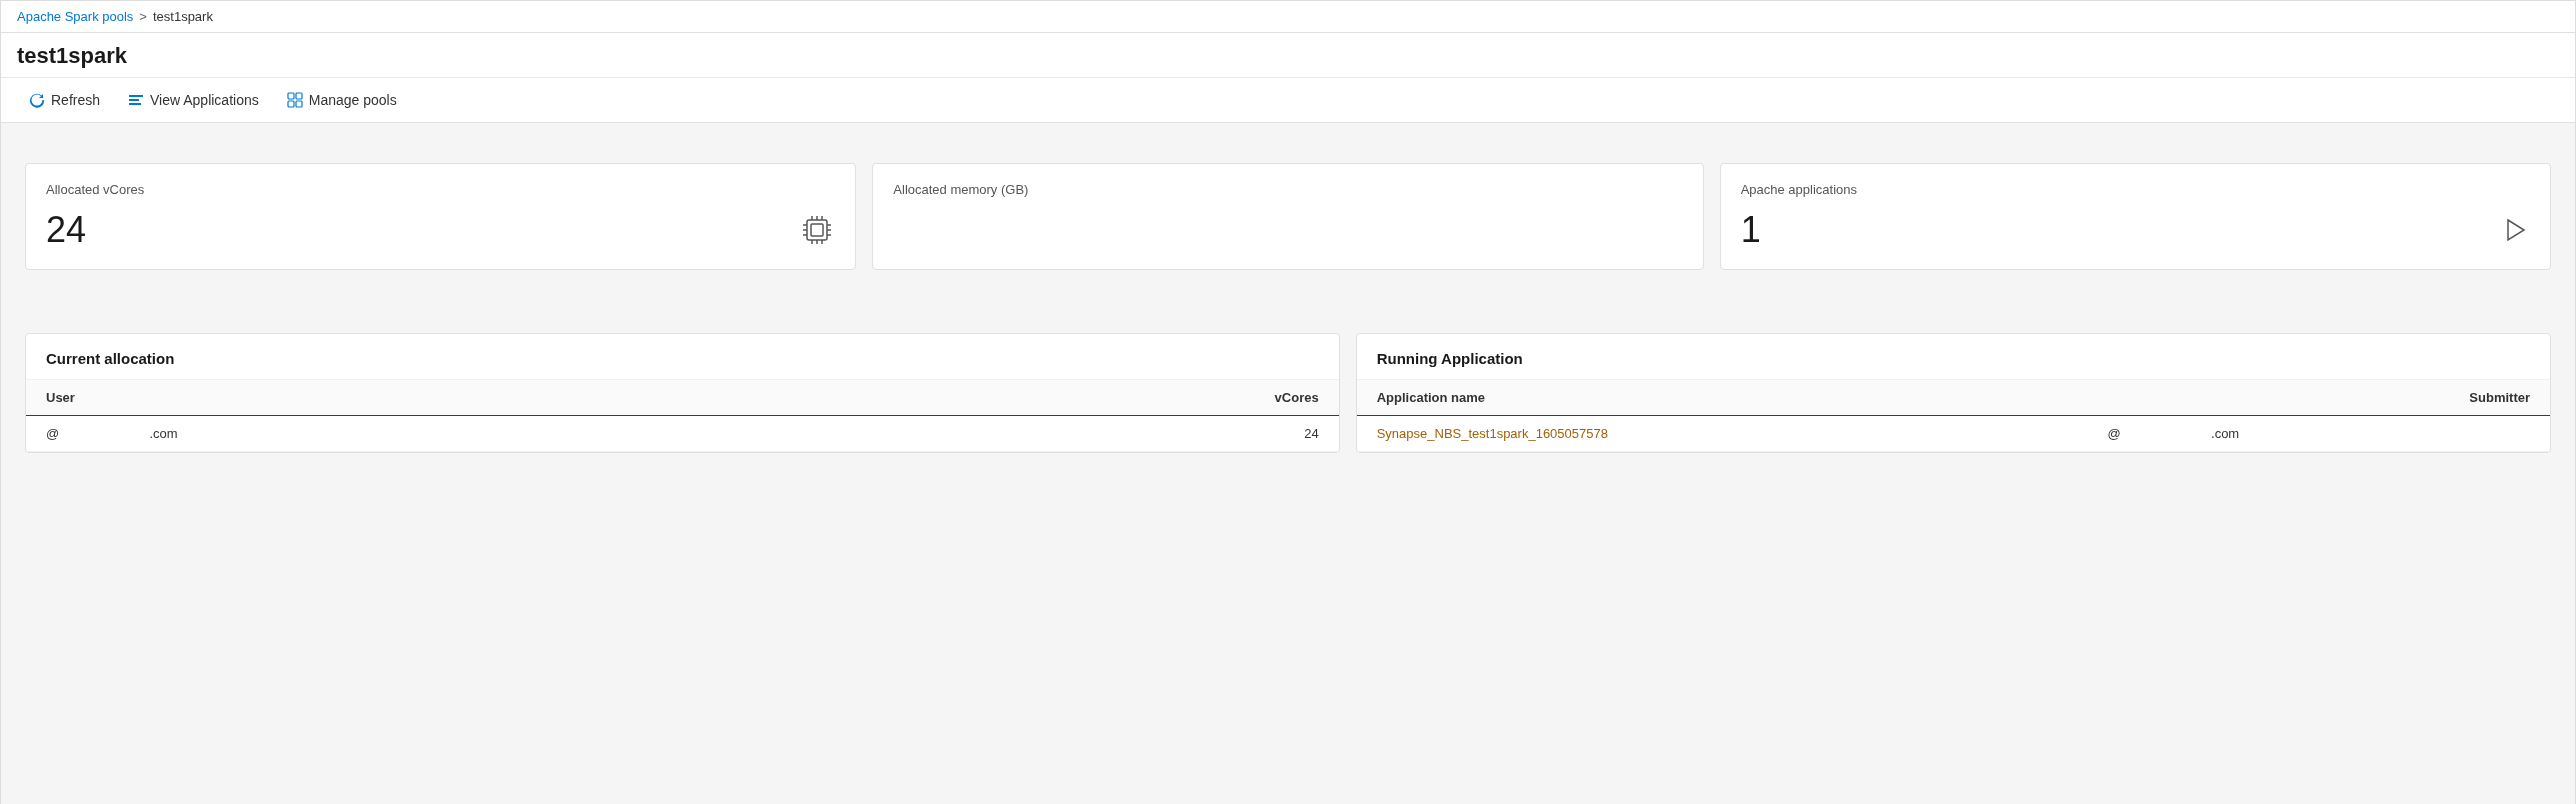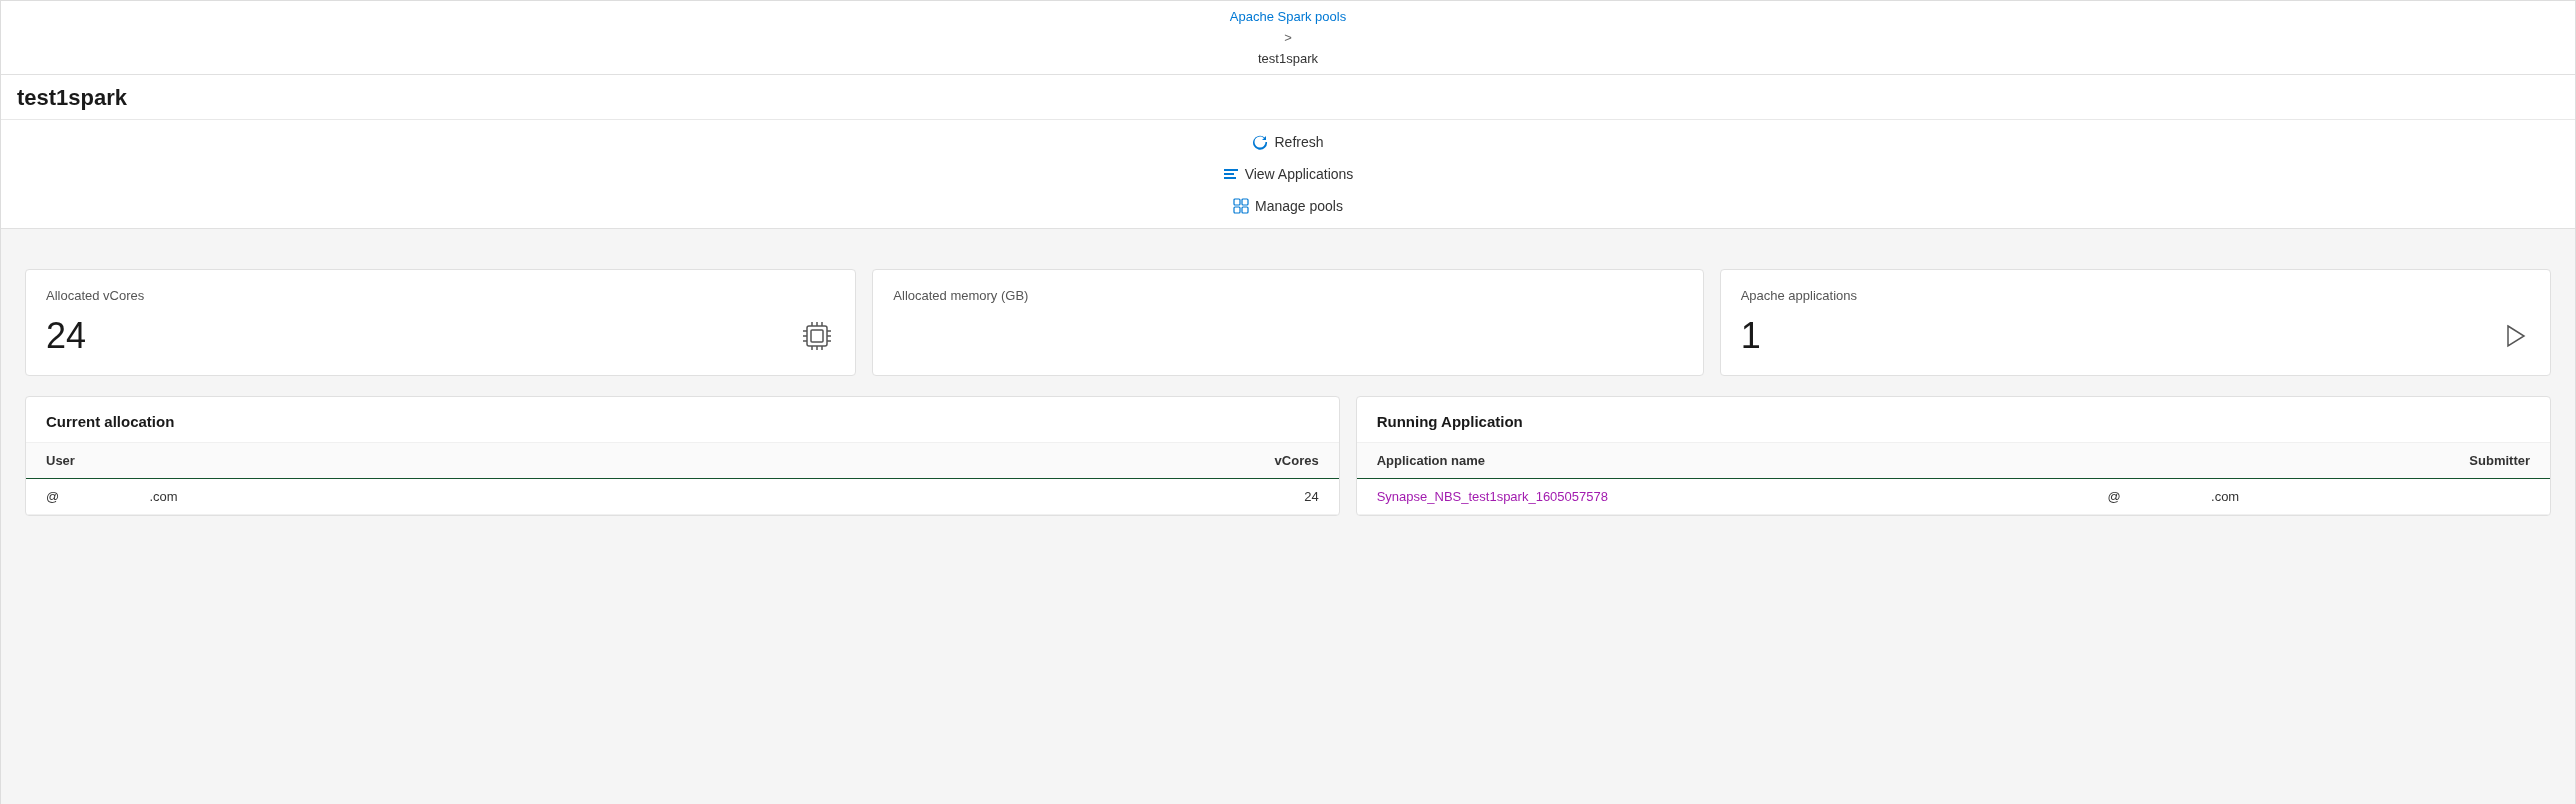--- a/index.html
+++ b/index.html
@@ -18,21 +18,20 @@
     }
     
     .breadcrumb {
       padding: 8px 16px;
       background: #fff;
       border-bottom: 1px solid #e0e0e0;
       display: flex;
       align-items: center;
       gap: 6px;
       font-size: 13px;
-      flex-direction: column;
     }
     .breadcrumb-link {
       color: #0078d4;
       cursor: pointer;
       text-decoration: none;
     }
     .breadcrumb-separator {
       color: #666;
     }
     .breadcrumb-current {
@@ -50,21 +49,20 @@
       color: #1a1a1a;
     }
     
     .toolbar {
       padding: 8px 16px;
       background: #fff;
       border-bottom: 1px solid #e0e0e0;
       display: flex;
       align-items: center;
       gap: 4px;
-      flex-direction: column;
     }
     .toolbar-btn {
       display: flex;
       align-items: center;
       gap: 6px;
       padding: 6px 12px;
       background: transparent;
       border: none;
       cursor: pointer;
       font-size: 14px;
@@ -126,20 +124,21 @@
     .bottom-panels {
       display: flex;
       gap: 16px;
     }
     .panel {
       background: #fff;
       border: 1px solid #e0e0e0;
       border-radius: 4px;
       flex: 1;
       overflow: hidden;
+      margin-top: 43px;
     }
     .panel-left {
       flex: 1.1;
     }
     .panel-right {
       flex: 1;
     }
     .panel-title {
       font-size: 15px;
       font-weight: 600;
@@ -165,21 +164,21 @@
       padding: 10px 20px;
       font-size: 13px;
       color: #333;
       border-bottom: 1px solid #f0f0f0;
     }
     .data-table th:last-child,
     .data-table td:last-child {
       text-align: right;
     }
     .link-cell {
-      color: #a21caf;
+      color: #a16207;
       cursor: pointer;
     }
     
     .icon-refresh {
       width: 16px;
       height: 16px;
     }
     .icon-apps {
       width: 16px;
       height: 16px;

